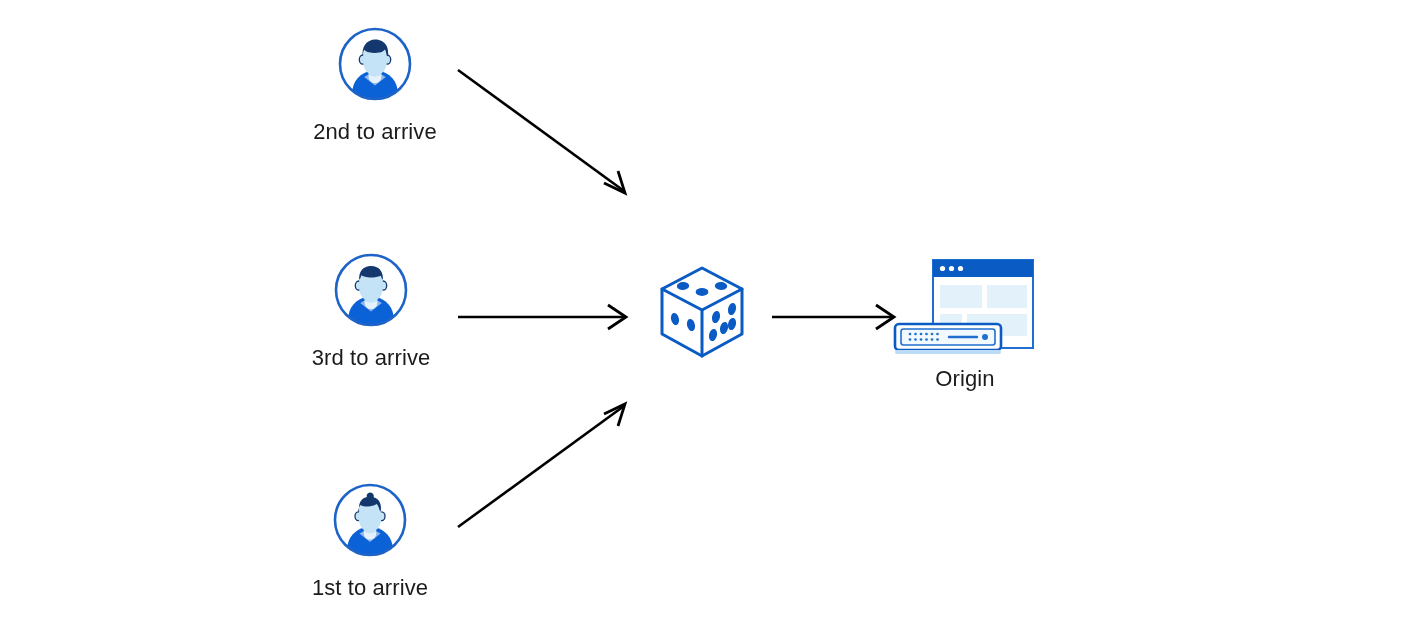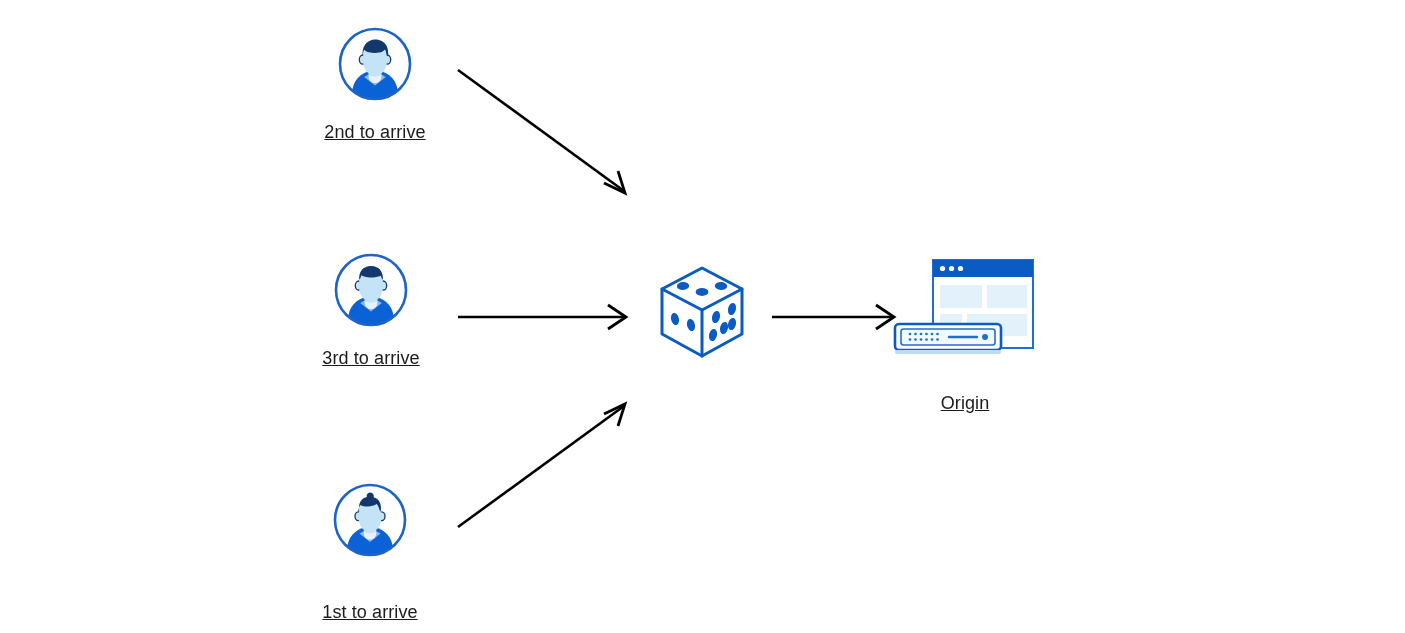--- a/index.html
+++ b/index.html
@@ -28,34 +28,33 @@
     display: flex;
     flex-direction: column;
     align-items: center;
   }
   .node-icon {
     display: block;
   }
   .node-label {
     margin-top: 14px;
     font-family: "Liberation Sans", sans-serif;
-    font-size: 18px;
+    font-size: 22px;
     line-height: 22px;
     color: #1b1b1b;
     white-space: nowrap;
     text-align: right;
     letter-spacing: 0.1px;
-    text-decoration: underline;
   }
   #client-a { left: 287px; top: 25px;  width: 176px; }
   #client-b { left: 283px; top: 251px; width: 176px; }
-  #client-c { left: 282px; top: 481px; width: 176px; gap: 24px; }
+  #client-c { left: 282px; top: 481px; width: 176px; }
   #randomizer { left: 652px; top: 262px; width: 100px; }
   #origin { left: 889px; top: 255px; width: 152px; }
-  #origin .node-label { margin-top: 28px; }
+  #origin .node-label { margin-top: 4px; }
   .arrow-layer {
     position: absolute;
     left: 0;
     top: 0;
     width: 1405px;
     height: 633px;
     pointer-events: none;
   }
 </style>
 </head>

